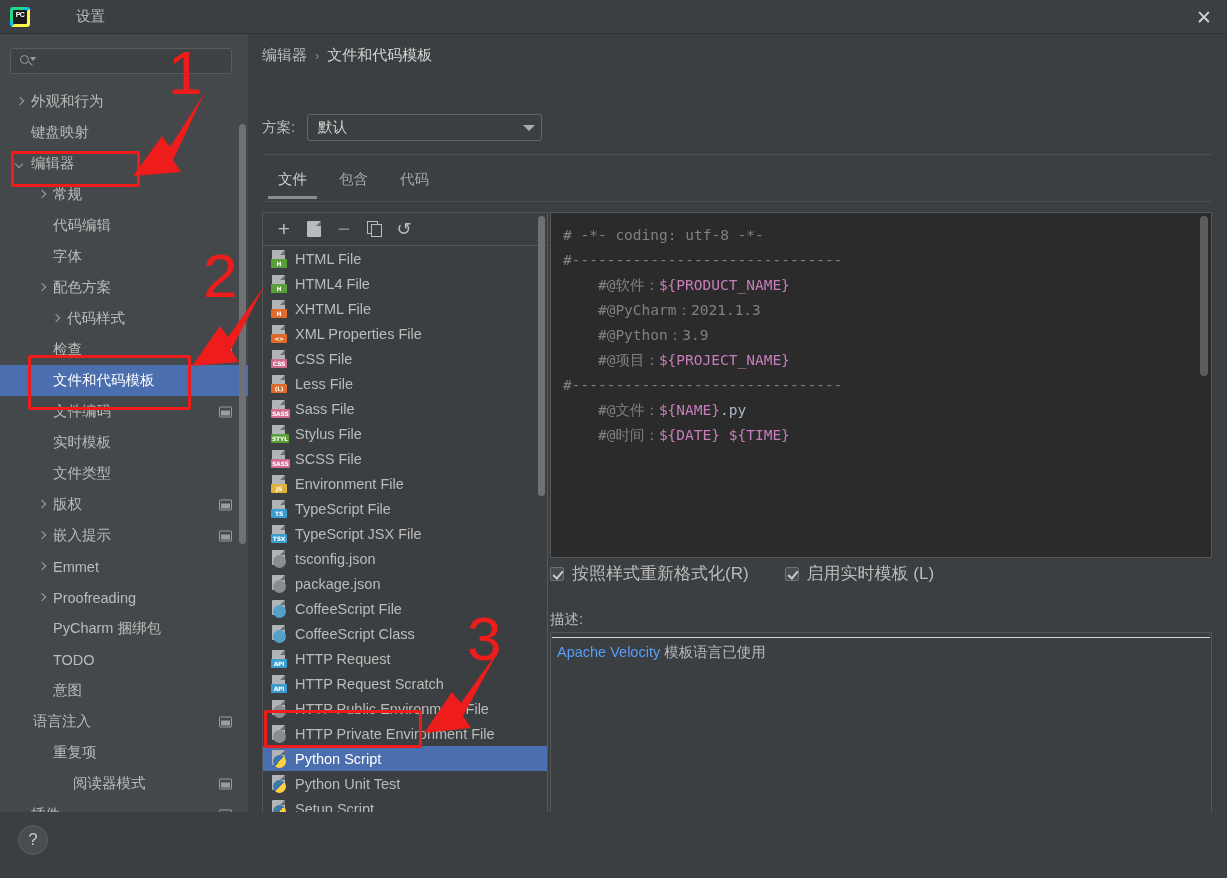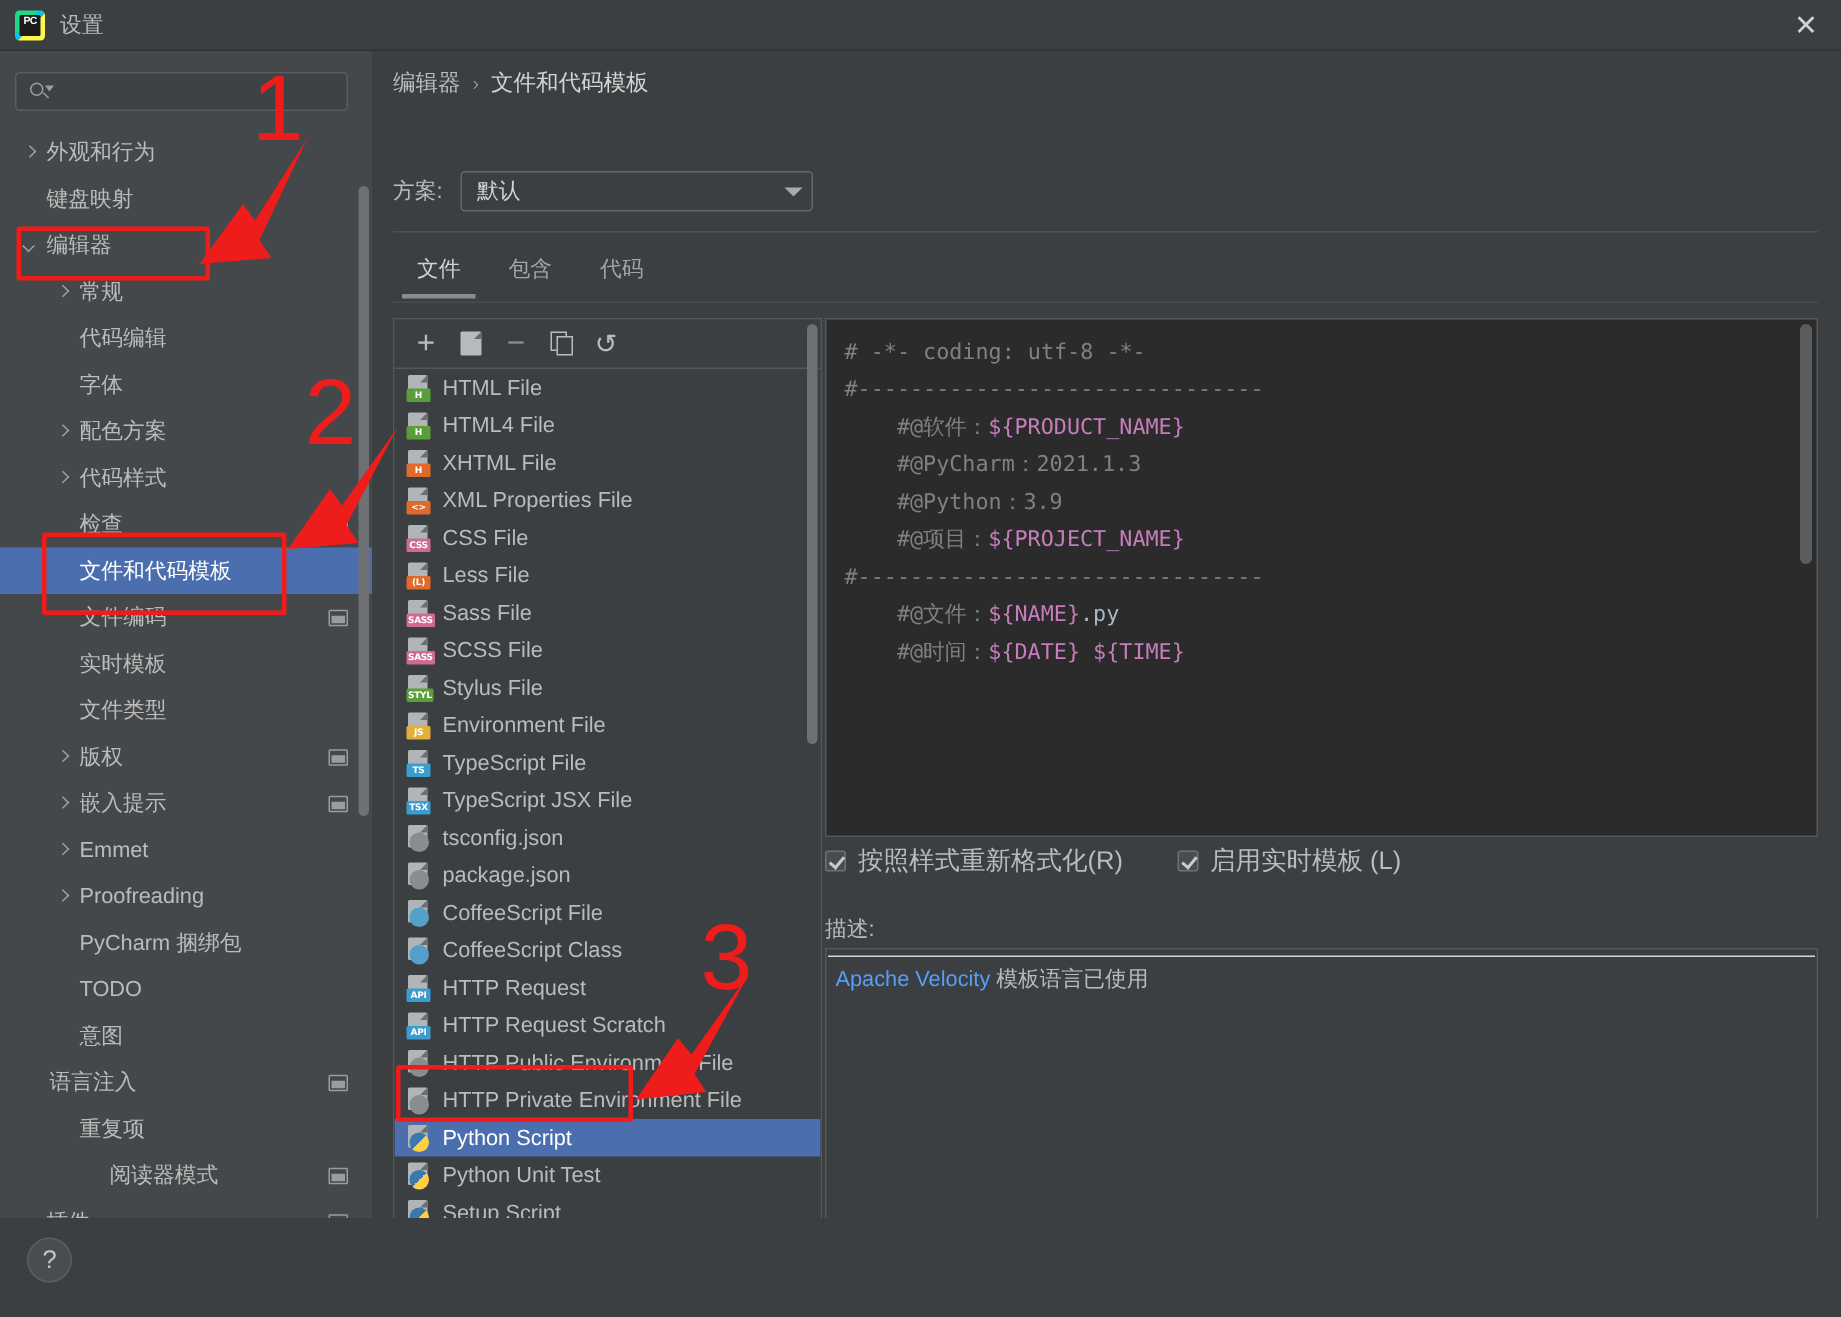--- a/index.html
+++ b/index.html
@@ -14,21 +14,21 @@
     position: relative;
     width: 1227px; height: 878px;
     background: #3c3f41;
   }
 
   
   .titlebar {
     position: absolute; left: 0; top: 0; width: 1227px; height: 34px;
     background: #3c3f41;
     border-bottom: 1px solid #2f3133;
-    display: flex; align-items: center;
+    display: flex; align-items: center; gap: 36px;
   }
   .pc-logo {
     width: 20px; height: 20px; margin-left: 10px; margin-right: 10px;
     border-radius: 3px; position: relative; overflow: hidden;
     background: linear-gradient(135deg,#21d789 0%,#21d789 40%,#07c3f2 40%,#07c3f2 55%,#fcf84a 55%,#fcf84a 100%);
     flex: 0 0 auto;
   }
   .pc-logo .inner {
     position: absolute; left: 3px; top: 3px; right: 3px; bottom: 3px;
     background: #1c1c1c; border-radius: 1px;
@@ -351,21 +351,21 @@
           <span class="tree-label">代码编辑</span>
         </div>
         <div class="tree-item" style="padding-left: 36px;">
           <span class="arrow "></span>
           <span class="tree-label">字体</span>
         </div>
         <div class="tree-item" style="padding-left: 36px;">
           <span class="arrow right"></span>
           <span class="tree-label">配色方案</span>
         </div>
-        <div class="tree-item" style="padding-left: 36px;">
+        <div class="tree-item" style="padding-left: 50px;">
           <span class="arrow right"></span>
           <span class="tree-label">代码样式</span>
         </div>
         <div class="tree-item" style="padding-left: 36px;">
           <span class="arrow "></span>
           <span class="tree-label">检查</span>
           <span class="badge-icon"></span>
         </div>
         <div class="tree-item selected" style="padding-left: 36px;">
           <span class="arrow "></span>
@@ -525,30 +525,30 @@
           <div class="frow">
             <span class="ficon">
               <span class="page"></span>
               <span class="tag" style="background: rgb(207, 107, 142);">SASS</span>
             </span>
             <span>Sass File</span>
           </div>
           <div class="frow">
             <span class="ficon">
               <span class="page"></span>
+              <span class="tag" style="background: rgb(90, 158, 58);">STYL</span>
+            </span>
+            <span>Stylus File</span>
+          </div>
+          <div class="frow">
+            <span class="ficon">
+              <span class="page"></span>
               <span class="tag" style="background: rgb(207, 107, 142);">SASS</span>
             </span>
             <span>SCSS File</span>
-          </div>
-          <div class="frow">
-            <span class="ficon">
-              <span class="page"></span>
-              <span class="tag" style="background: rgb(90, 158, 58);">STYL</span>
-            </span>
-            <span>Stylus File</span>
           </div>
           <div class="frow">
             <span class="ficon">
               <span class="page"></span>
               <span class="tag" style="background: rgb(224, 177, 58);">JS</span>
             </span>
             <span>Environment File</span>
           </div>
           <div class="frow">
             <span class="ficon">

